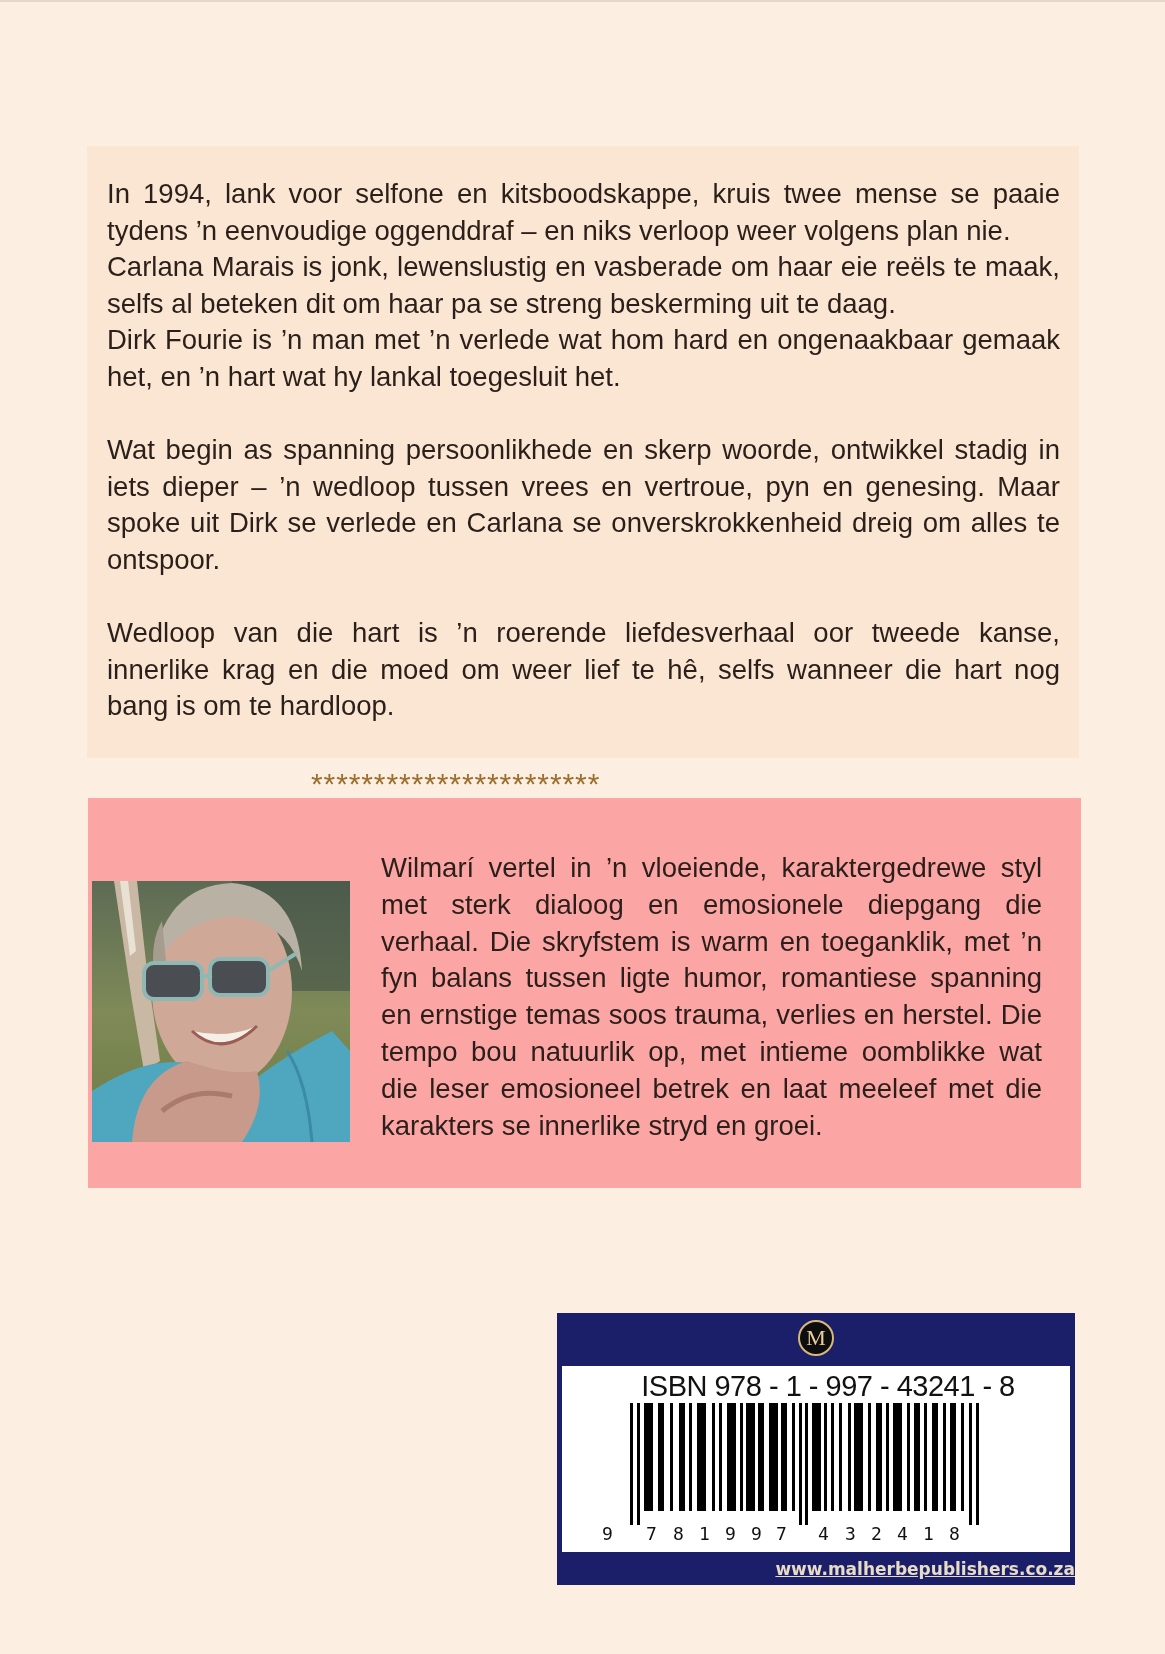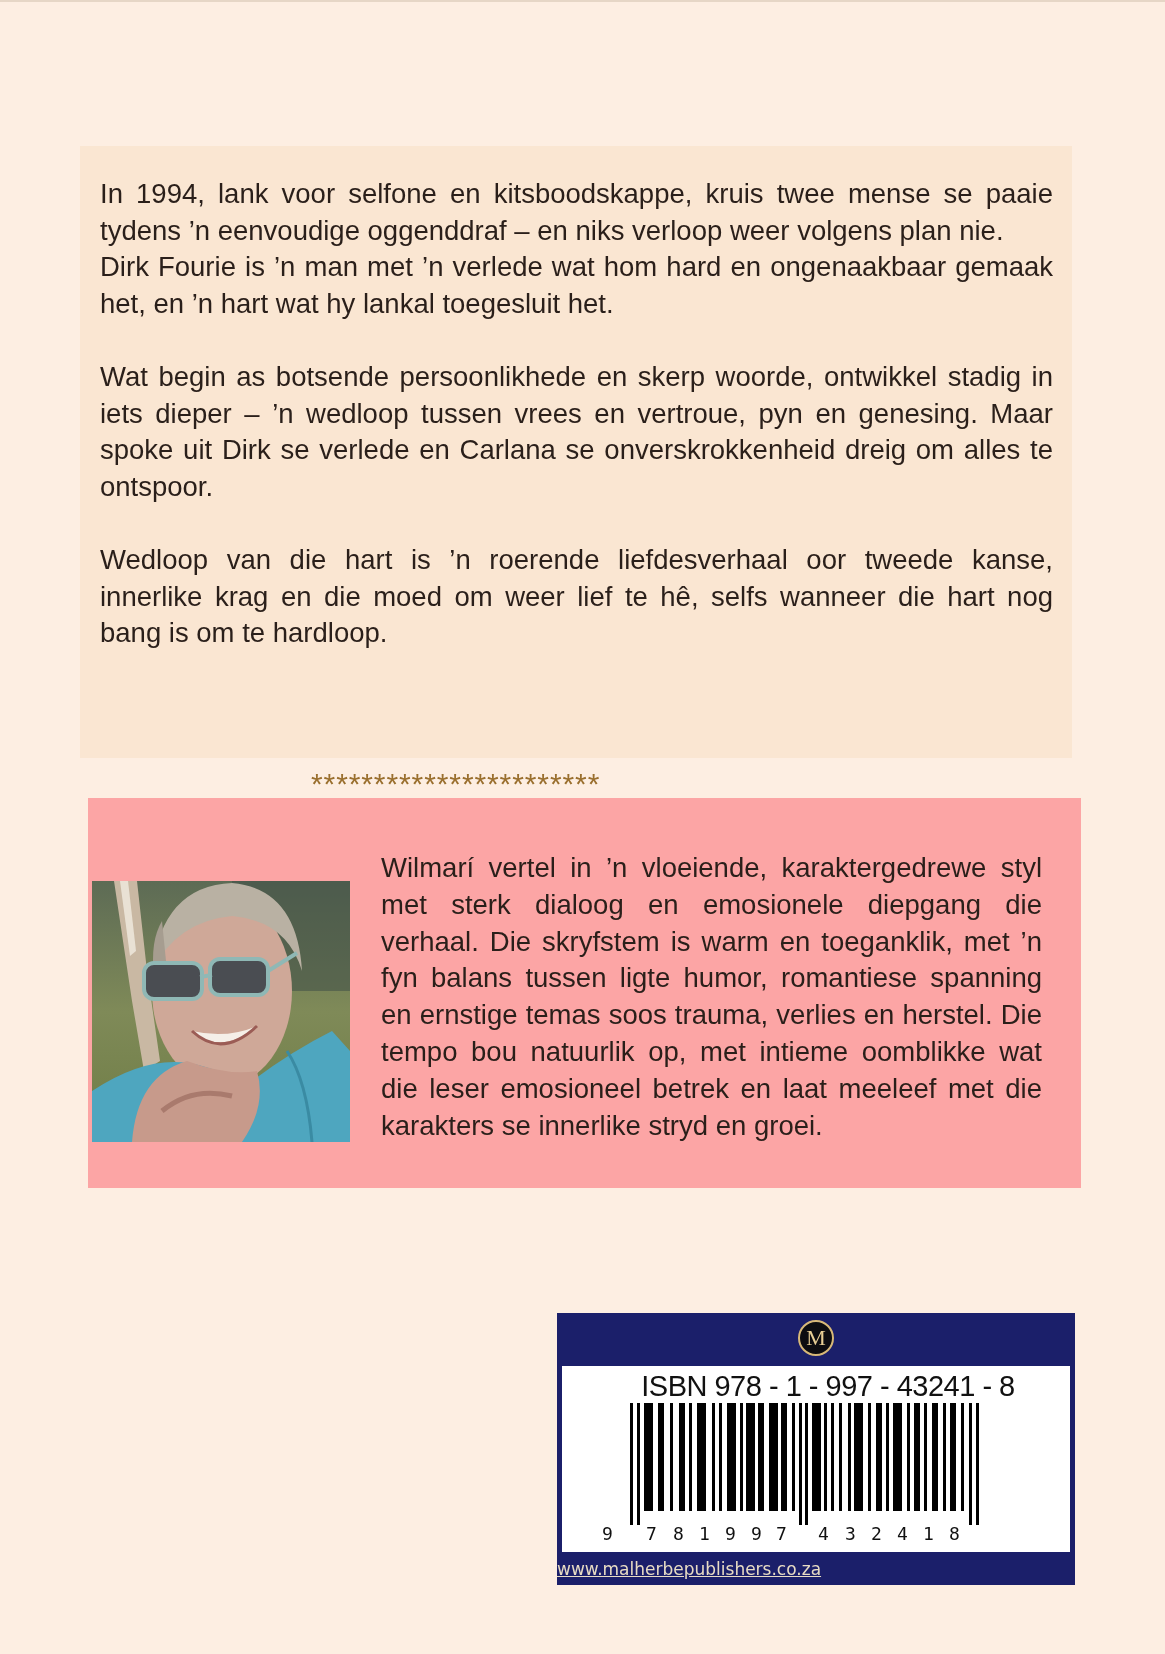--- a/index.html
+++ b/index.html
@@ -8,21 +8,21 @@
     background: #fdeee2;
     position: relative;
     overflow: hidden;
     font-family: "Liberation Sans", "DejaVu Sans", sans-serif;
     color: #2a1f1a;
   }
   .top-border {
     position: absolute; left: 0; top: 0; width: 1165px; height: 2px; background: #e6d6c6;
   }
   .blurb-box {
-    position: absolute; left: 80px; top: 146px; width: 992px; height: 612px;
+    position: absolute; left: 87px; top: 146px; width: 992px; height: 612px;
     background: #fae6d2;
   }
   .blurb-text {
     position: absolute; left: 20px; top: 30px; width: 953px;
     font-size: 27.5px; line-height: 36.6px; text-align: justify;
   }
   .blurb-text p { margin: 0; }
   .blurb-text p.gap { margin-top: 36.6px; }
   .stars {
     position: absolute; left: 311px; top: 766px; width: 520px;
@@ -72,35 +72,36 @@
     letter-spacing: -0.5px; padding-left: 24px; box-sizing: border-box;
   }
   .barcode-svg { position: absolute; left: 0; top: 37px; }
   .barcode-digits {
     position: absolute; left: 0; top: 157px; width: 508px; height: 24px;
     font-family: "DejaVu Sans Mono", "Liberation Mono", monospace; font-size: 18px; color: #111;
   }
   .barcode-digits span { position: absolute; top: 0; }
   .pub-url {
     position: absolute; left: 0; top: 240px; width: 518px; height: 32px;
-    text-align: left; color: #e8dcc4; font-size: 17px; font-weight: normal;
+    text-align: right; color: #e8dcc4; font-size: 17px; font-weight: bold;
     line-height: 32px; text-decoration: underline;
     font-family: "DejaVu Sans", sans-serif;
   }
 </style>
 </head>
 <body>
 
 <div class="top-border"></div>
 
 <section class="blurb-box">
   <div class="blurb-text">
     <p>In 1994, lank voor selfone en kitsboodskappe, kruis twee mense se paaie tydens ’n eenvoudige oggenddraf – en niks verloop weer volgens plan nie.</p>
+    <p>Carlana Marais is jonk, lewenslustig en vasberade om haar eie reëls te maak, selfs al beteken dit om haar pa se streng beskerming uit te daag.</p>
     <p>Dirk Fourie is ’n man met ’n verlede wat hom hard en ongenaakbaar gemaak het, en ’n hart wat hy lankal toegesluit het.</p>
-    <p class="gap">Wat begin as botsende persoonlikhede en skerp woorde, ontwikkel stadig in iets dieper – ’n wedloop tussen vrees en vertroue, pyn en genesing. Maar spoke uit Dirk se verlede en Carlana se onverskrokkenheid dreig om alles te ontspoor.</p>
+    <p class="gap">Wat begin as spanning persoonlikhede en skerp woorde, ontwikkel stadig in iets dieper – ’n wedloop tussen vrees en vertroue, pyn en genesing. Maar spoke uit Dirk se verlede en Carlana se onverskrokkenheid dreig om alles te ontspoor.</p>
     <p class="gap">Wedloop van die hart is ’n roerende liefdesverhaal oor tweede kanse, innerlike krag en die moed om weer lief te hê, selfs wanneer die hart nog bang is om te hardloop.</p>
   </div>
 </section>
 
 <div class="stars">***********************</div>
 
 <section class="author-box">
   <div class="author-photo">
     <svg width="258" height="261" viewBox="0 0 258 261">
       <defs>

